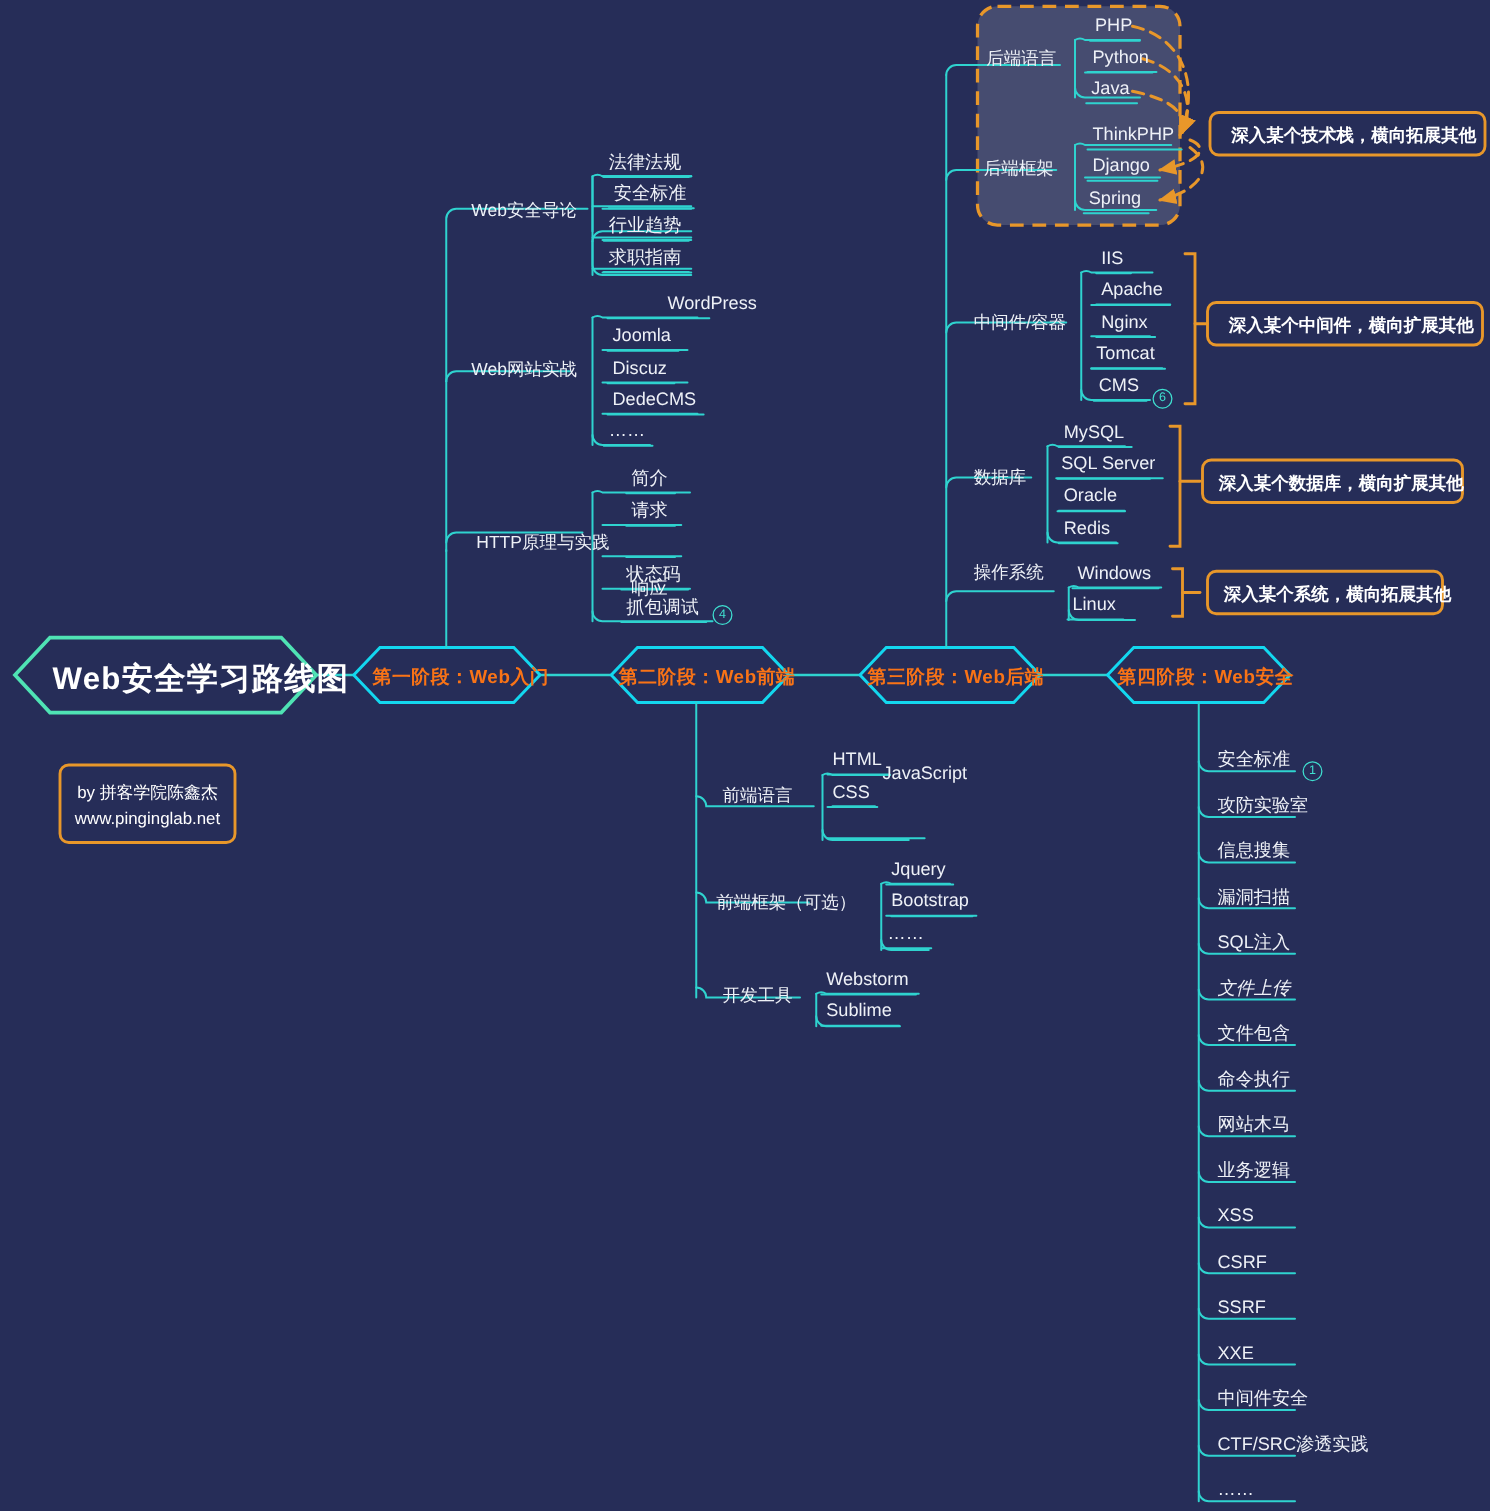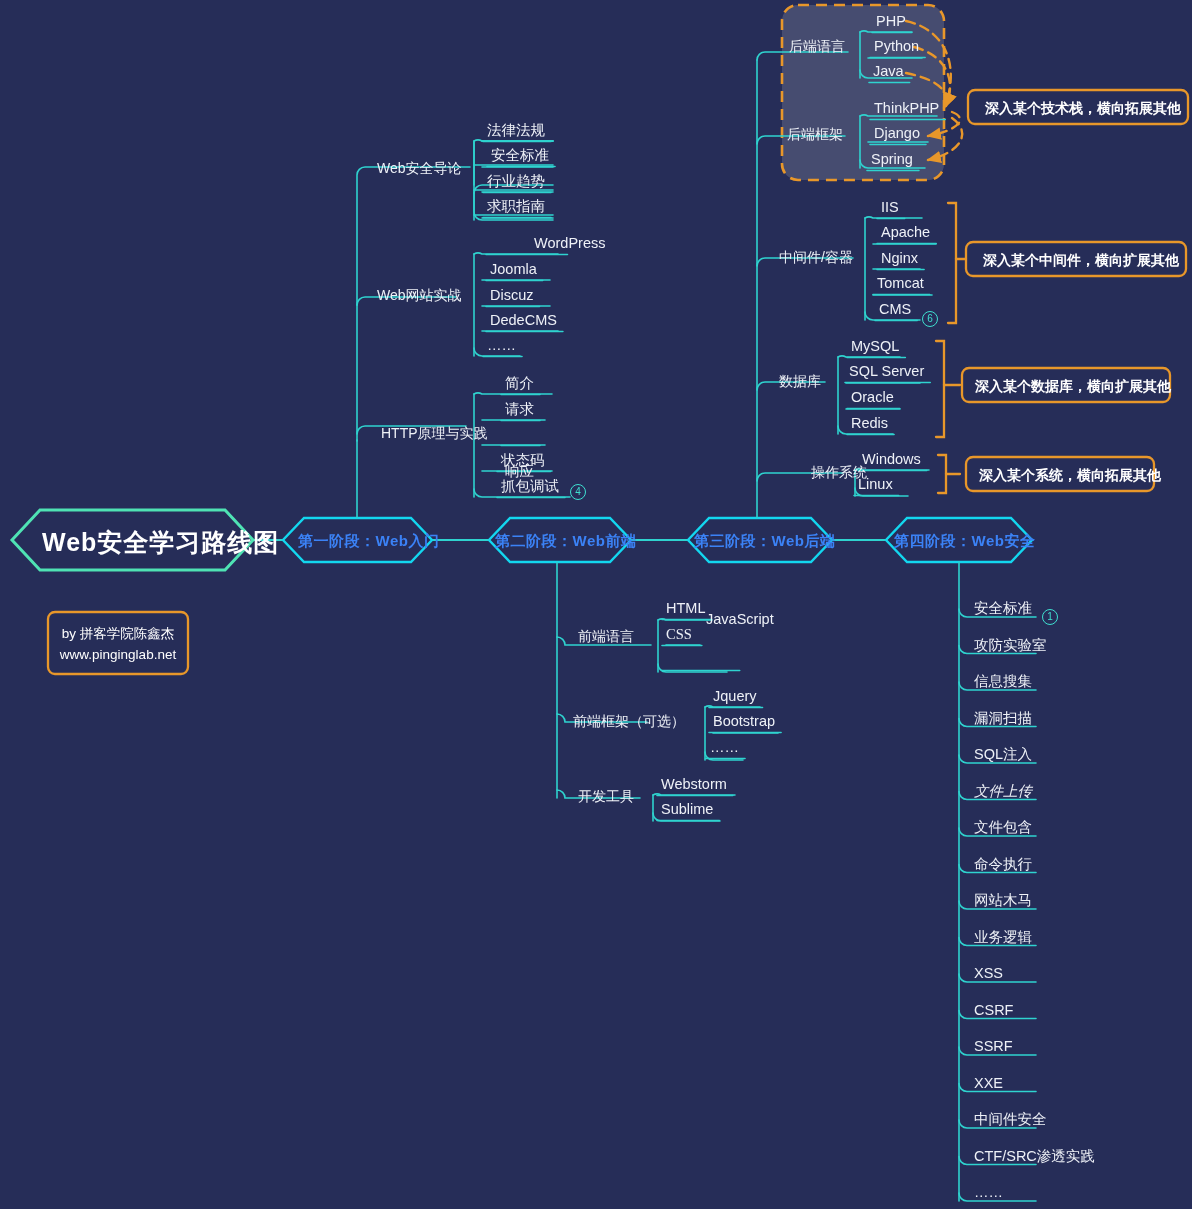--- a/index.html
+++ b/index.html
@@ -4,21 +4,21 @@
 <style>
   html,body{margin:0;padding:0;background:#262d58;}
   body{width:1192px;height:1209px;overflow:hidden;
        font-family:"Liberation Sans","DejaVu Sans",sans-serif;}
   #stage{position:relative;width:1192px;height:1209px;}
   svg{position:absolute;left:0;top:0;width:1192px;height:1209px;}
   .lbl{position:absolute;color:#eef1f7;white-space:nowrap;
        font-size:14px;line-height:1;}
   .lbl.leaf{font-size:14.5px;}
   .lbl.branch{font-size:14px;}
-  .stagelbl{position:absolute;color:#3b82f6;font-weight:bold;font-size:15px;
+  .stagelbl{position:absolute;color:#f97316;font-weight:bold;font-size:15px;
             white-space:nowrap;letter-spacing:.5px;}
   .rootlbl{position:absolute;color:#ffffff;font-weight:bold;font-size:25px;
            white-space:nowrap;letter-spacing:1px;}
   .notelbl{position:absolute;color:#ffffff;font-weight:bold;font-size:14px;
            white-space:nowrap;}
   .bylbl{position:absolute;color:#ffffff;font-size:13.5px;text-align:center;
          line-height:1.5;white-space:nowrap;}
   .badge{position:absolute;color:#3fe0d0;font-size:10px;
          width:16px;height:16px;border:1.4px solid #3fe0d0;border-radius:50%;
          text-align:center;line-height:14px;box-sizing:border-box;}
@@ -274,35 +274,35 @@
   <div class="lbl leaf" style="left:505px;top:427px;margin-top:37px;">响应</div>
   <div class="lbl leaf" style="left:501px;top:453px;">状态码</div>
   <div class="lbl leaf" style="left:501px;top:479px;">抓包调试</div>
   <div class="badge" style="left:570px;top:484px;">4</div>
 
   <div class="lbl branch" style="left:578px;top:629px;">前端语言</div>
   <div class="lbl branch" style="left:573px;top:714px;">前端框架（可选）</div>
   <div class="lbl branch" style="left:578px;top:789px;">开发工具</div>
 
   <div class="lbl leaf" style="left:666px;top:601px;">HTML</div>
-  <div class="lbl leaf" style="left:666px;top:627px;font-family:Liberation Serif, serif;">CSS</div>
+  <div class="lbl leaf" style="left:666px;top:627px;">CSS</div>
   <div class="lbl leaf" style="left:666px;top:612px;margin-left:40px;">JavaScript</div>
 
   <div class="lbl leaf" style="left:713px;top:689px;">Jquery</div>
   <div class="lbl leaf" style="left:713px;top:714px;">Bootstrap</div>
   <div class="lbl leaf" style="left:710px;top:740px;">……</div>
 
   <div class="lbl leaf" style="left:661px;top:777px;">Webstorm</div>
   <div class="lbl leaf" style="left:661px;top:802px;">Sublime</div>
 
   <div class="lbl branch" style="left:789px;top:39px;">后端语言</div>
   <div class="lbl branch" style="left:787px;top:127px;">后端框架</div>
   <div class="lbl branch" style="left:779px;top:250px;">中间件/容器</div>
   <div class="lbl branch" style="left:779px;top:374px;">数据库</div>
-  <div class="lbl branch" style="left:779px;top:465px;margin-left:32px;">操作系统</div>
+  <div class="lbl branch" style="left:779px;top:450px;">操作系统</div>
 
   <div class="lbl leaf" style="left:876px;top:14px;">PHP</div>
   <div class="lbl leaf" style="left:874px;top:39px;">Python</div>
   <div class="lbl leaf" style="left:873px;top:64px;">Java</div>
 
   <div class="lbl leaf" style="left:874px;top:101px;">ThinkPHP</div>
   <div class="lbl leaf" style="left:874px;top:126px;">Django</div>
   <div class="lbl leaf" style="left:871px;top:152px;">Spring</div>
 
   <div class="lbl leaf" style="left:881px;top:200px;">IIS</div>

